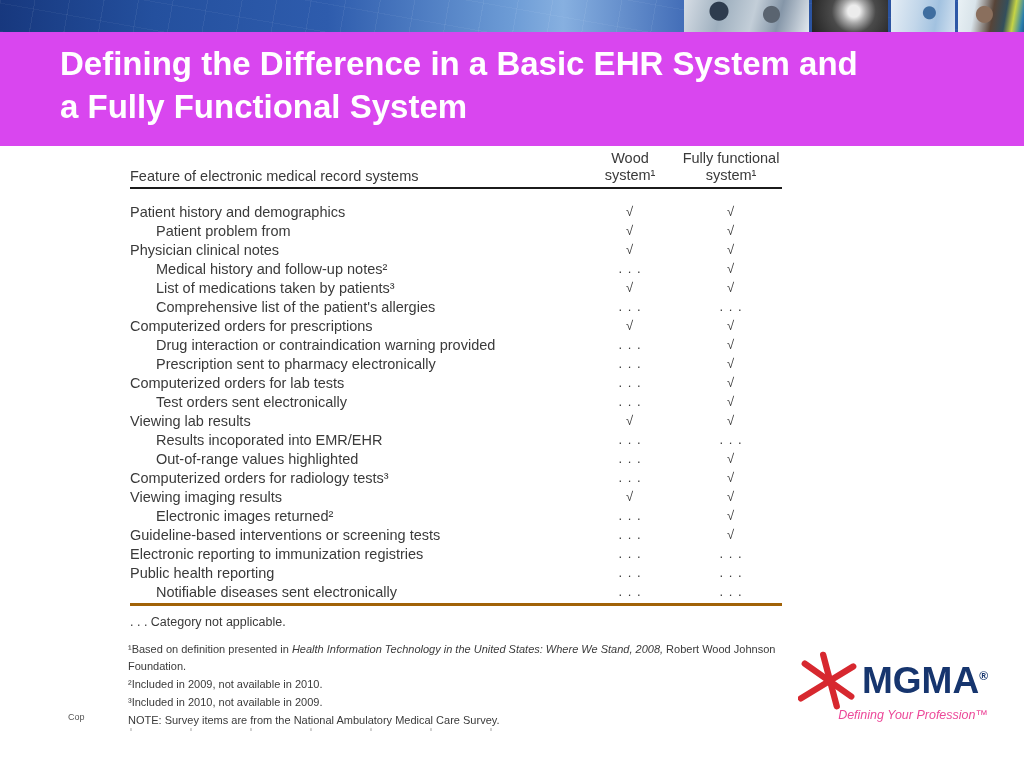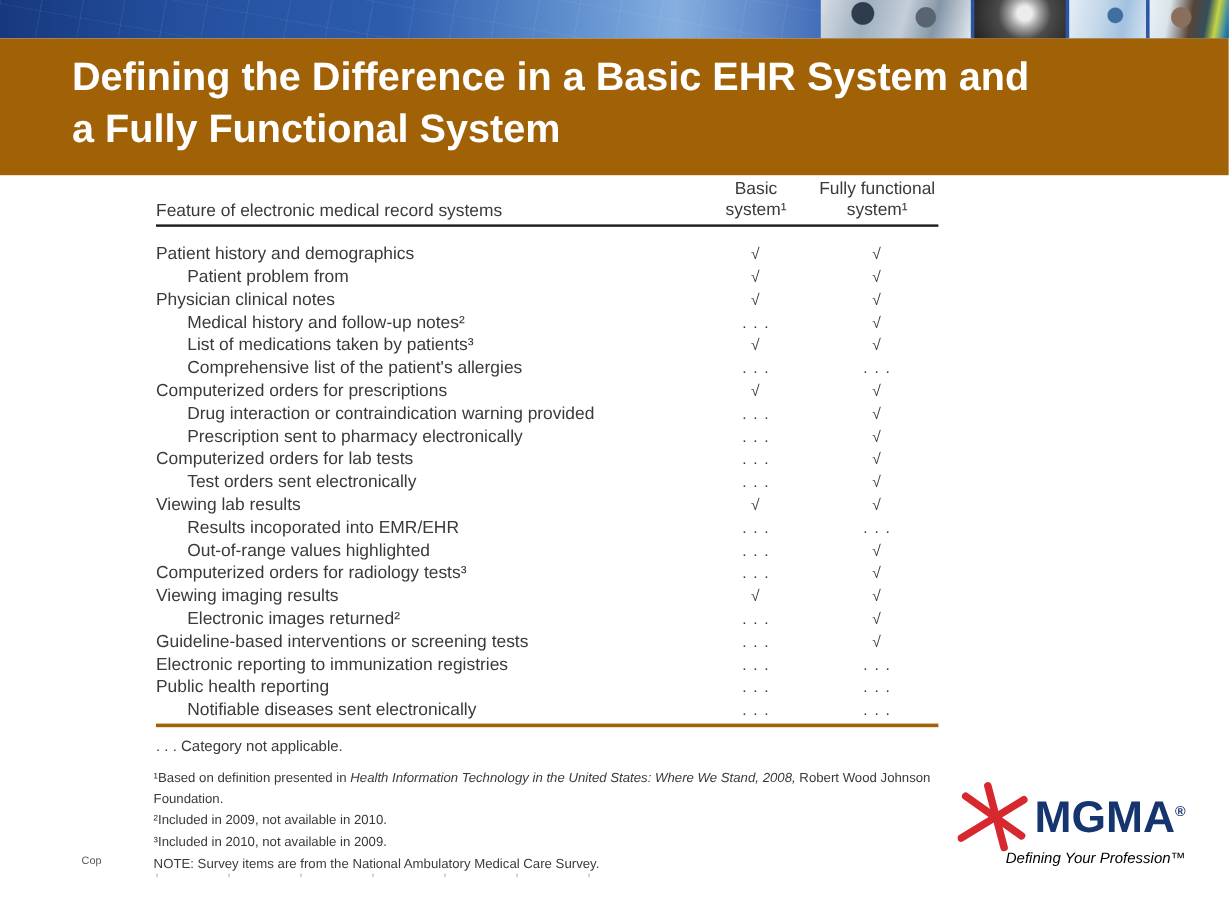--- a/index.html
+++ b/index.html
@@ -36,21 +36,21 @@
       radial-gradient(circle at 60% 40%,#3f6ea0 0 6px,transparent 7px),
       linear-gradient(100deg,#e4edf5 0%,#c3d7ea 40%,#a2c2e0 70%,#d2e1f0 100%);}
   .photo-woman{width:66px;
     background:
       radial-gradient(circle at 40% 45%,#8a6f5d 0 8px,transparent 9px),
       linear-gradient(100deg,#e9f1f5 0%,#d9e4ea 25%,#574438 52%,#334f5c 70%,#c6d445 82%,#2a7fae 95%,#1e5f8e 100%);}
 
   
   .header-band{
     position:absolute;top:32px;left:0;width:1024px;height:114px;
-    background:#a16207;
+    background:#d946ef;
   }
   .title{
     position:absolute;left:60px;top:10px;
     color:#ffffff;font-weight:bold;font-size:33px;line-height:43px;
   }
 
   
   .table-wrap{
     position:absolute;left:130px;top:150px;width:652px;
     color:#3a3a3a;font-size:14.5px;
@@ -77,21 +77,21 @@
     position:absolute;left:130px;top:728px;width:400px;height:3px;opacity:.45;
     background:repeating-linear-gradient(90deg,#9a9a9a 0 2px,transparent 2px 60px);
   }
 
   
   .logo{position:absolute;left:798px;top:650px;width:200px;}
   .logo-row{display:flex;align-items:center;}
   .logo-star{width:62px;height:62px;flex:0 0 62px;}
   .logo-word{color:#16356e;font-weight:bold;font-size:37px;letter-spacing:0px;margin-left:2px;}
   .logo-word .reg{font-size:12px;vertical-align:super;}
-  .logo-tagline{color:#000000;font-style:italic;font-size:12.5px;text-align:right;margin-top:-4px;padding-right:10px;}
+  .logo-tagline{color:#ec4899;font-style:italic;font-size:12.5px;text-align:right;margin-top:-4px;padding-right:10px;}
 </style>
 </head>
 <body>
 
 <div class="top-strip">
   <div class="photos">
     <div class="photo photo-business"></div>
     <div class="photo photo-stethoscope"></div>
     <div class="photo photo-clinic"></div>
     <div class="photo photo-woman"></div>
@@ -102,21 +102,21 @@
   <div class="title">
     <div>Defining the Difference in a Basic EHR System and</div>
     <div>a Fully Functional System</div>
   </div>
 </div>
 
 <div class="table-wrap">
   <div class="thead">
     <div class="th-feature">Feature of electronic medical record systems</div>
     <div class="th-col">
-      <div>Basic</div>
+      <div>Wood</div>
       <div>system¹</div>
     </div>
     <div class="th-col last">
       <div>Fully functional</div>
       <div>system¹</div>
     </div>
   </div>
 
   <div class="tbody">
     <div class="trow">

